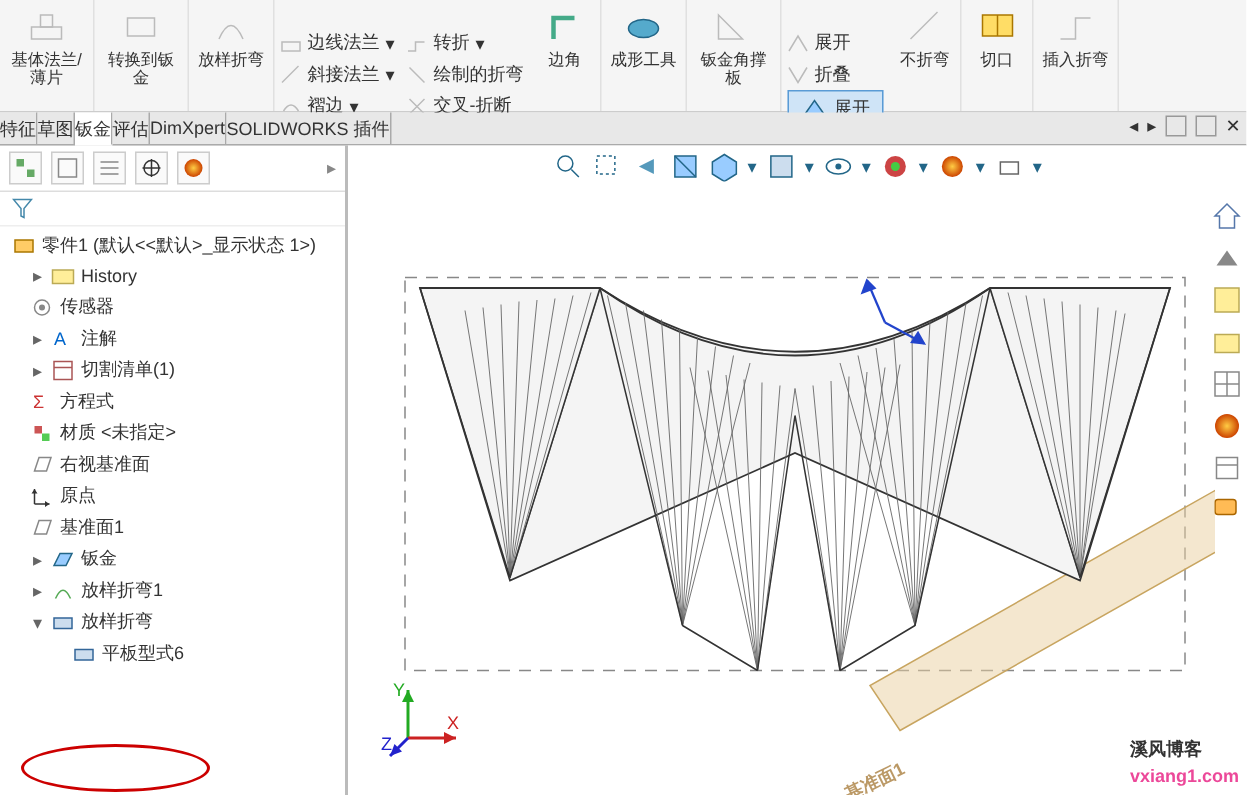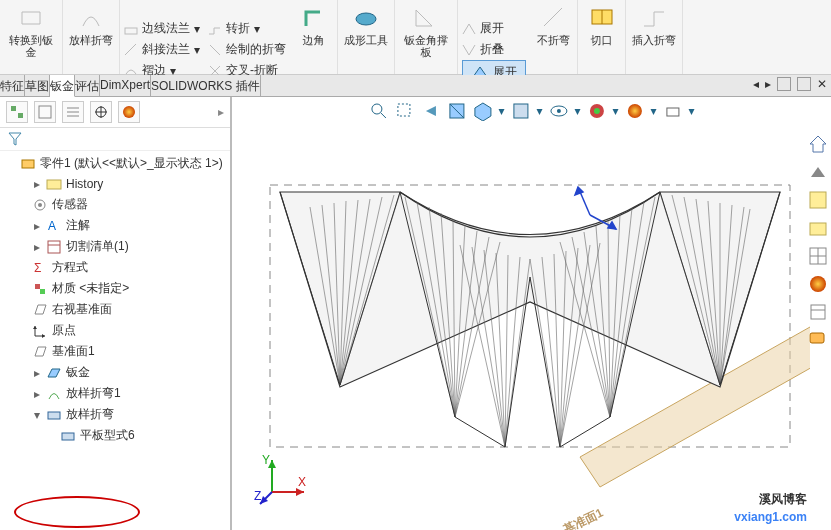--- a/index.html
+++ b/index.html
@@ -16,42 +16,49 @@
 .tabs{display:flex;height:22px;background:#e8e8e8;border-bottom:1px solid #aaa;position:relative}
 .tab{padding:3px 0;border-right:1px solid #aaa;background:#e8e8e8;cursor:pointer}
 .tab.sel{background:#fff;border-bottom:1px solid #fff;margin-bottom:-1px}
 .tabs-right{position:absolute;right:4px;top:2px;display:flex;gap:6px}
 .win-icon{width:14px;height:14px;border:1px solid #999}
 .main{display:flex;height:433px}
 .panel{width:232px;border-right:2px solid #bbb;background:#fff;display:flex;flex-direction:column}
 .panel-ico{display:flex;padding:4px 6px;gap:6px;border-bottom:1px solid #ddd;align-items:center}
 .panel-ico .pi{width:22px;height:22px;border:1px solid #ccc;background:#fafafa;display:flex;align-items:center;justify-content:center}
 .funnel{padding:4px 8px;border-bottom:1px solid #eee}
-.tree{overflow:auto;flex:1;padding:2px 16px}
+.tree{overflow:auto;flex:1;padding:2px 4px}
 .node{display:flex;align-items:center;gap:4px;padding:2px 0 2px 4px;white-space:nowrap}
 .node .tw{width:10px;text-align:center;color:#666;cursor:pointer}
 .node .ni{width:16px;height:16px;flex-shrink:0}
 .node.indent1{padding-left:16px}
 .node.indent2{padding-left:44px}
 .ellipse-mark{position:absolute;left:14px;top:496px;width:126px;height:32px;border:2px solid #c00;border-radius:50%;pointer-events:none}
 .viewport{flex:1;position:relative;background:#fff}
 .vp-toolbar{position:absolute;top:4px;left:50%;transform:translateX(-50%);display:flex;gap:6px;align-items:center}
 .vp-toolbar .vi{width:20px;height:20px}
 .vp-side{position:absolute;right:2px;top:36px;display:flex;flex-direction:column;gap:6px}
 .vp-side .vi{width:22px;height:22px}
 .triad{position:absolute;left:22px;bottom:20px}
-.watermark{position:absolute;right:24px;bottom:4px;font-size:16px;font-family:KaiTi,serif;color:#c00;font-weight:bold;line-height:18px;text-align:right}
-.watermark .url{font-size:12px;color:#3b82f6}
+.watermark{position:absolute;right:5px;bottom:4px;font-size:16px;font-family:KaiTi,serif;color:#c00;font-weight:bold;line-height:18px;}
+.watermark .url{font-size:12px;color:#ec4899}
 .plane-label{position:absolute;bottom:0;left:330px;font-size:12px;color:#b96;transform:rotate(-26deg);font-weight:bold}
 svg{display:block}
 </style>
 </head>
 <body>
 
 <div class="ribbon">
+  <div class="rb-item">
+    <svg class="rb-icon">
+        <rect x="4" y="14" width="20" height="8" fill="none" stroke="#bbb"></rect>
+        <rect x="10" y="6" width="8" height="8" fill="none" stroke="#bbb"></rect>
+      </svg>
+    <div class="rb-label">基体法兰/薄片</div>
+  </div>
   <div class="rb-item">
     <svg class="rb-icon">
         <path d="M5 8h18v12H5z" fill="none" stroke="#bbb"></path>
       </svg>
     <div class="rb-label">转换到钣金</div>
   </div>
   <div class="rb-item">
     <svg class="rb-icon">
         <path d="M6 22 Q14 4 22 22" fill="none" stroke="#bbb"></path>
       </svg>

